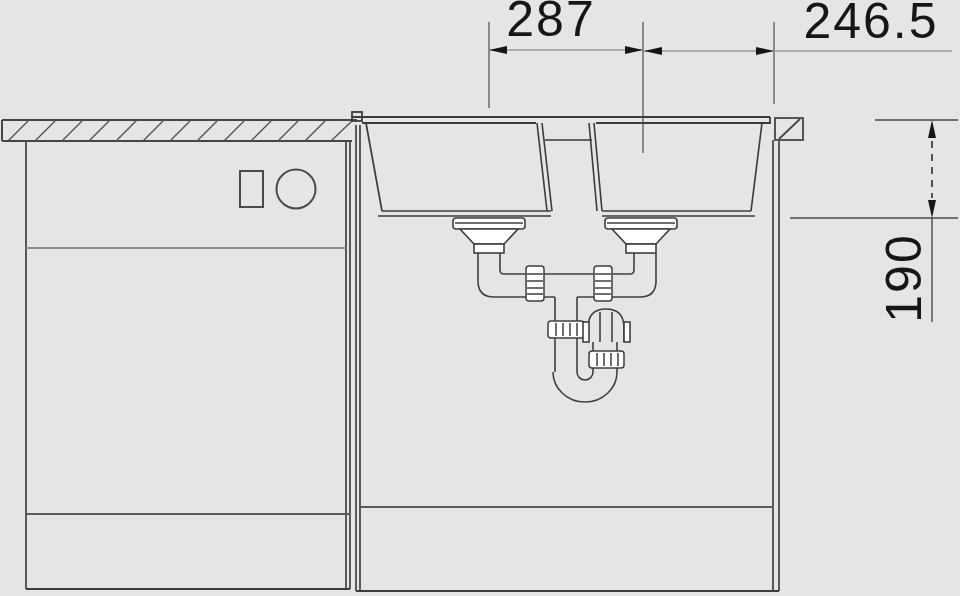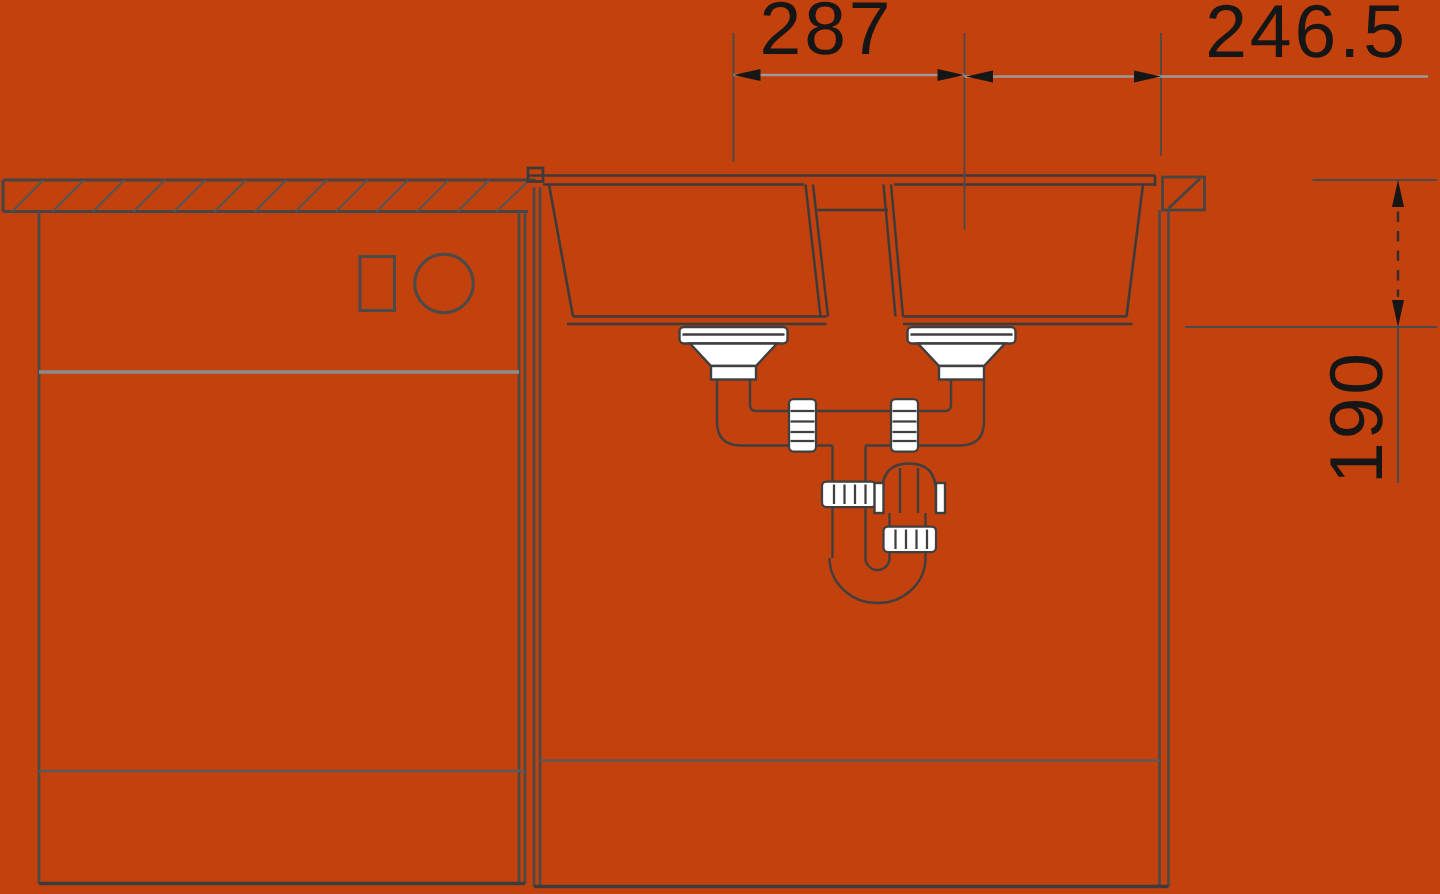--- a/index.html
+++ b/index.html
@@ -1,16 +1,16 @@
 <!DOCTYPE html>
 <html><head>
 <meta charset="utf-8">
 <style>
   html,body{margin:0;padding:0;background:#fff;}
-  .stage{position:relative;width:960px;height:596px;background:#c2410c;overflow:hidden;
+  .stage{position:relative;width:960px;height:596px;background:#e5e5e5;overflow:hidden;
          font-family:"Liberation Sans", sans-serif;}
   svg{position:absolute;top:0;left:0;}
   .dim-text{font-family:"Liberation Sans", sans-serif;font-size:50px;fill:#161616;letter-spacing:2px;}
 </style>
 </head>
 <body>
 
 <div class="stage">
 <svg width="960" height="596" viewBox="0 0 960 596">
 

